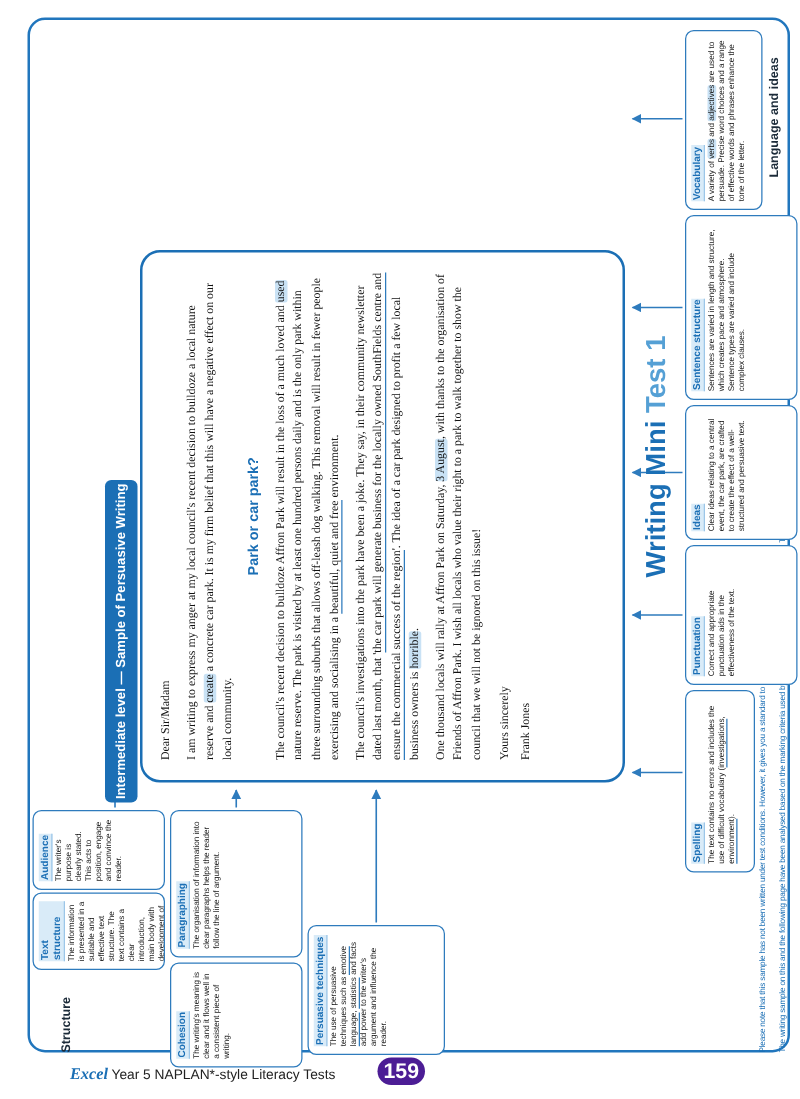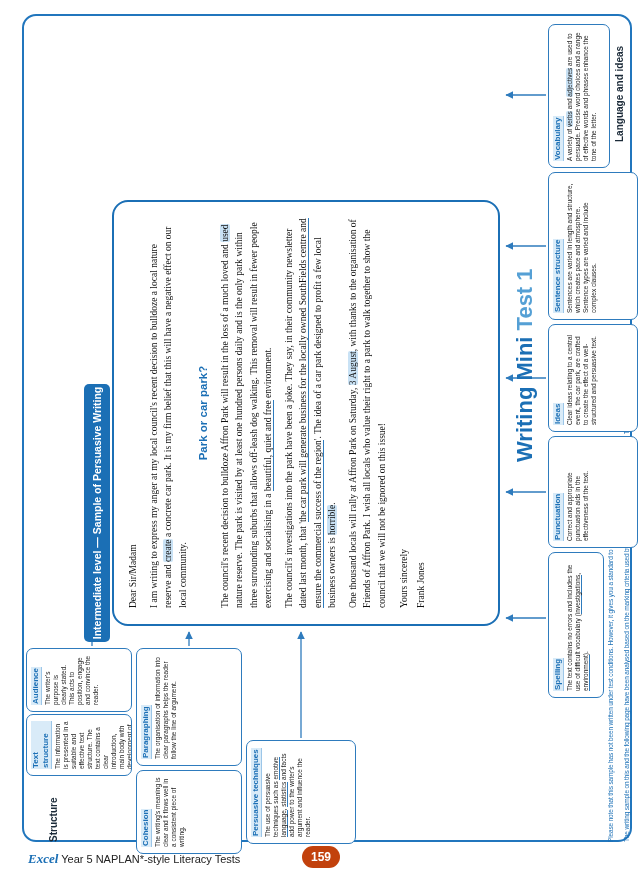--- a/index.html
+++ b/index.html
@@ -23,23 +23,23 @@
                   font-weight:bold;font-size:11.5px;margin:3px 0 7px 0;}
   .ann{border:1.5px solid #2e7bbd;border-radius:7px;background:#fff;padding:4px 6px;
        font-size:6.5px;line-height:8px;color:#1a1a1a;overflow:hidden;}
   .ann-title{display:inline-block;font-weight:bold;color:#1b6fb5;font-size:8px;line-height:10px;
              border-bottom:1.5px solid #9cc6e8;background:#d9ebf8;margin-bottom:2px;padding:0 1px;}
   .ann-text{display:block;}
   .m-hl{background:#c9e2f5;border-radius:2px;}
   .m-ul{border-bottom:1.2px solid #2e7bbd;}
   .footer{position:absolute;left:28px;top:851px;font-size:11px;color:#222;z-index:3;}
   .footer .brand{font-family:"Liberation Serif",serif;font-style:italic;font-weight:bold;
-                 color:#1b6fb5;font-size:13px;}
-  .badge{position:absolute;left:302px;top:846px;width:38px;height:22px;background:#c2410c;
-         border-radius:11px;color:#fff;font-weight:bold;font-size:12px;text-align:center;
+                 color:#1b6fb5;font-size:13px;margin-left:28px;}
+  .badge{position:absolute;left:302px;top:846px;width:38px;height:22px;background:#4c1d95;
+         border-radius:11px;color:#fff;font-weight:bold;font-size:17px;text-align:center;
          line-height:22px;z-index:3;}
 </style>
 </head>
 <body>
 
 <div class="page">
 
   <div class="frame"></div>
 
   <svg class="arrows" width="640" height="879">

